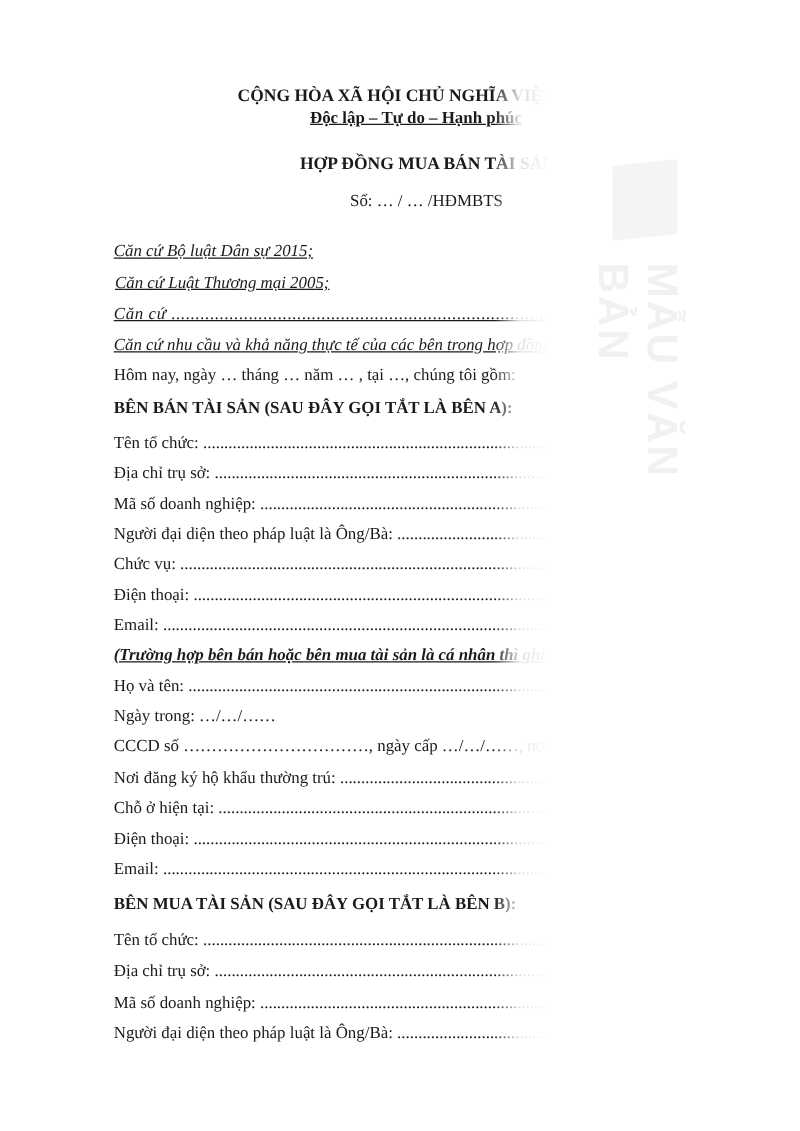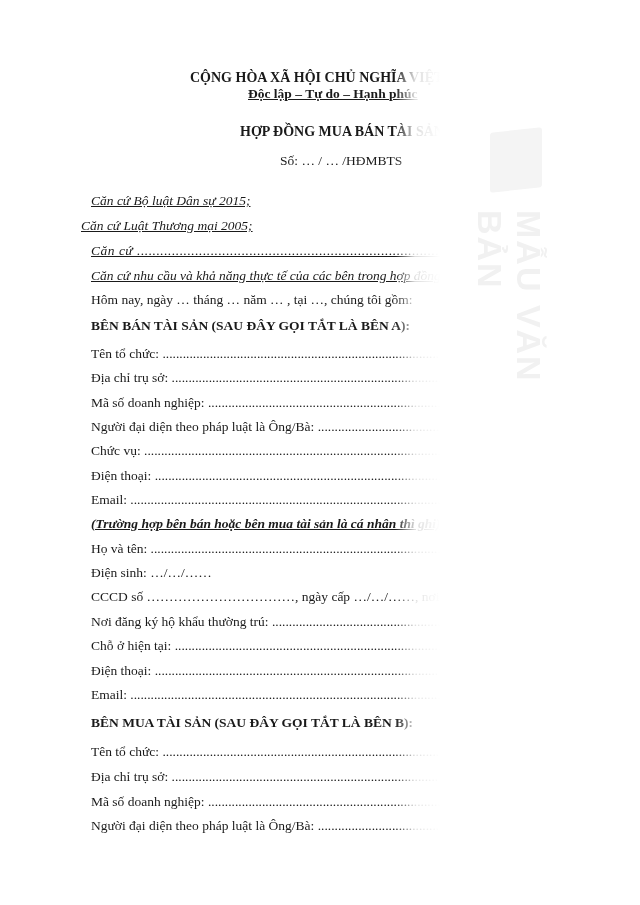--- a/index.html
+++ b/index.html
@@ -28,37 +28,37 @@
 
 <div class="page">
 
   <div class="line center bold" style="left:190px; top:70px; width:420px; text-align:left; font-size:14px;">CỘNG HÒA XÃ HỘI CHỦ NGHĨA VIỆT NAM</div>
   <div class="line bold underline" style="left:248px; top:86px;">Độc lập – Tự do – Hạnh phúc</div>
 
   <div class="line bold" style="left:240px; top:124px; font-size:14px;">HỢP ĐỒNG MUA BÁN TÀI SẢN</div>
   <div class="line" style="left:280px; top:153px;">Số: … / … /HĐMBTS</div>
 
   <div class="line italic" style="left:91px; top:193px;">Căn cứ Bộ luật  Dân sự 2015;</div>
-  <div class="line italic" style="left:81px; top:218px;">Căn cứ Luật Thương mại 2005;</div>
+  <div class="line italic" style="left:92px; top:218px;">Căn cứ Luật Thương mại 2005;</div>
   <div class="line italic dots" style="left:91px; top:243px;">Căn cứ ...............................................................................................................</div>
   <div class="line italic" style="left:91px; top:268px;">Căn cứ nhu cầu và khả năng thực tế của các bên trong hợp đồng;</div>
   <div class="line" style="left:91px; top:292px;">Hôm nay, ngày … tháng … năm … , tại …, chúng tôi gồm:</div>
 
   <div class="line bold" style="left:91px; top:318px;">BÊN BÁN TÀI SẢN (SAU ĐÂY GỌI TẮT LÀ BÊN A):</div>
   <div class="line" style="left:91px; top:346px;">Tên tổ chức: ....................................................................................................</div>
   <div class="line" style="left:91px; top:370px;">Địa chỉ trụ sở: ..................................................................................................</div>
   <div class="line" style="left:91px; top:395px;">Mã số doanh nghiệp: ........................................................................................</div>
   <div class="line" style="left:91px; top:419px;">Người đại diện theo pháp luật là Ông/Bà: ........................................................</div>
   <div class="line" style="left:91px; top:443px;">Chức vụ: ..........................................................................................................</div>
   <div class="line" style="left:91px; top:468px;">Điện thoại: .......................................................................................................</div>
   <div class="line" style="left:91px; top:492px;">Email: ...............................................................................................................</div>
 
   <div class="line bold italic" style="left:91px; top:516px;">(Trường hợp bên bán hoặc bên mua tài sản là cá nhân thì ghi)</div>
   <div class="line" style="left:91px; top:541px;">Họ và tên: ..........................................................................................................</div>
-  <div class="line" style="left:91px; top:565px;">Điện sinh: …/…/……</div>
+  <div class="line" style="left:91px; top:565px;">Ngày trong: …/…/……</div>
   <div class="line" style="left:91px; top:589px;">CCCD số ……………………………, ngày cấp …/…/……, nơi cấp</div>
   <div class="line" style="left:91px; top:614px;">Nơi đăng ký hộ khẩu thường trú: .....................................................................</div>
   <div class="line" style="left:91px; top:638px;">Chỗ ở hiện tại: ....................................................................................................</div>
   <div class="line" style="left:91px; top:663px;">Điện thoại: .........................................................................................................</div>
   <div class="line" style="left:91px; top:687px;">Email: .................................................................................................................</div>
 
   <div class="line bold" style="left:91px; top:715px;">BÊN MUA TÀI SẢN (SAU ĐÂY GỌI TẮT LÀ BÊN B):</div>
   <div class="line" style="left:91px; top:744px;">Tên tổ chức: .......................................................................................................</div>
   <div class="line" style="left:91px; top:769px;">Địa chỉ trụ sở: ....................................................................................................</div>
   <div class="line" style="left:91px; top:794px;">Mã số doanh nghiệp: ..........................................................................................</div>

